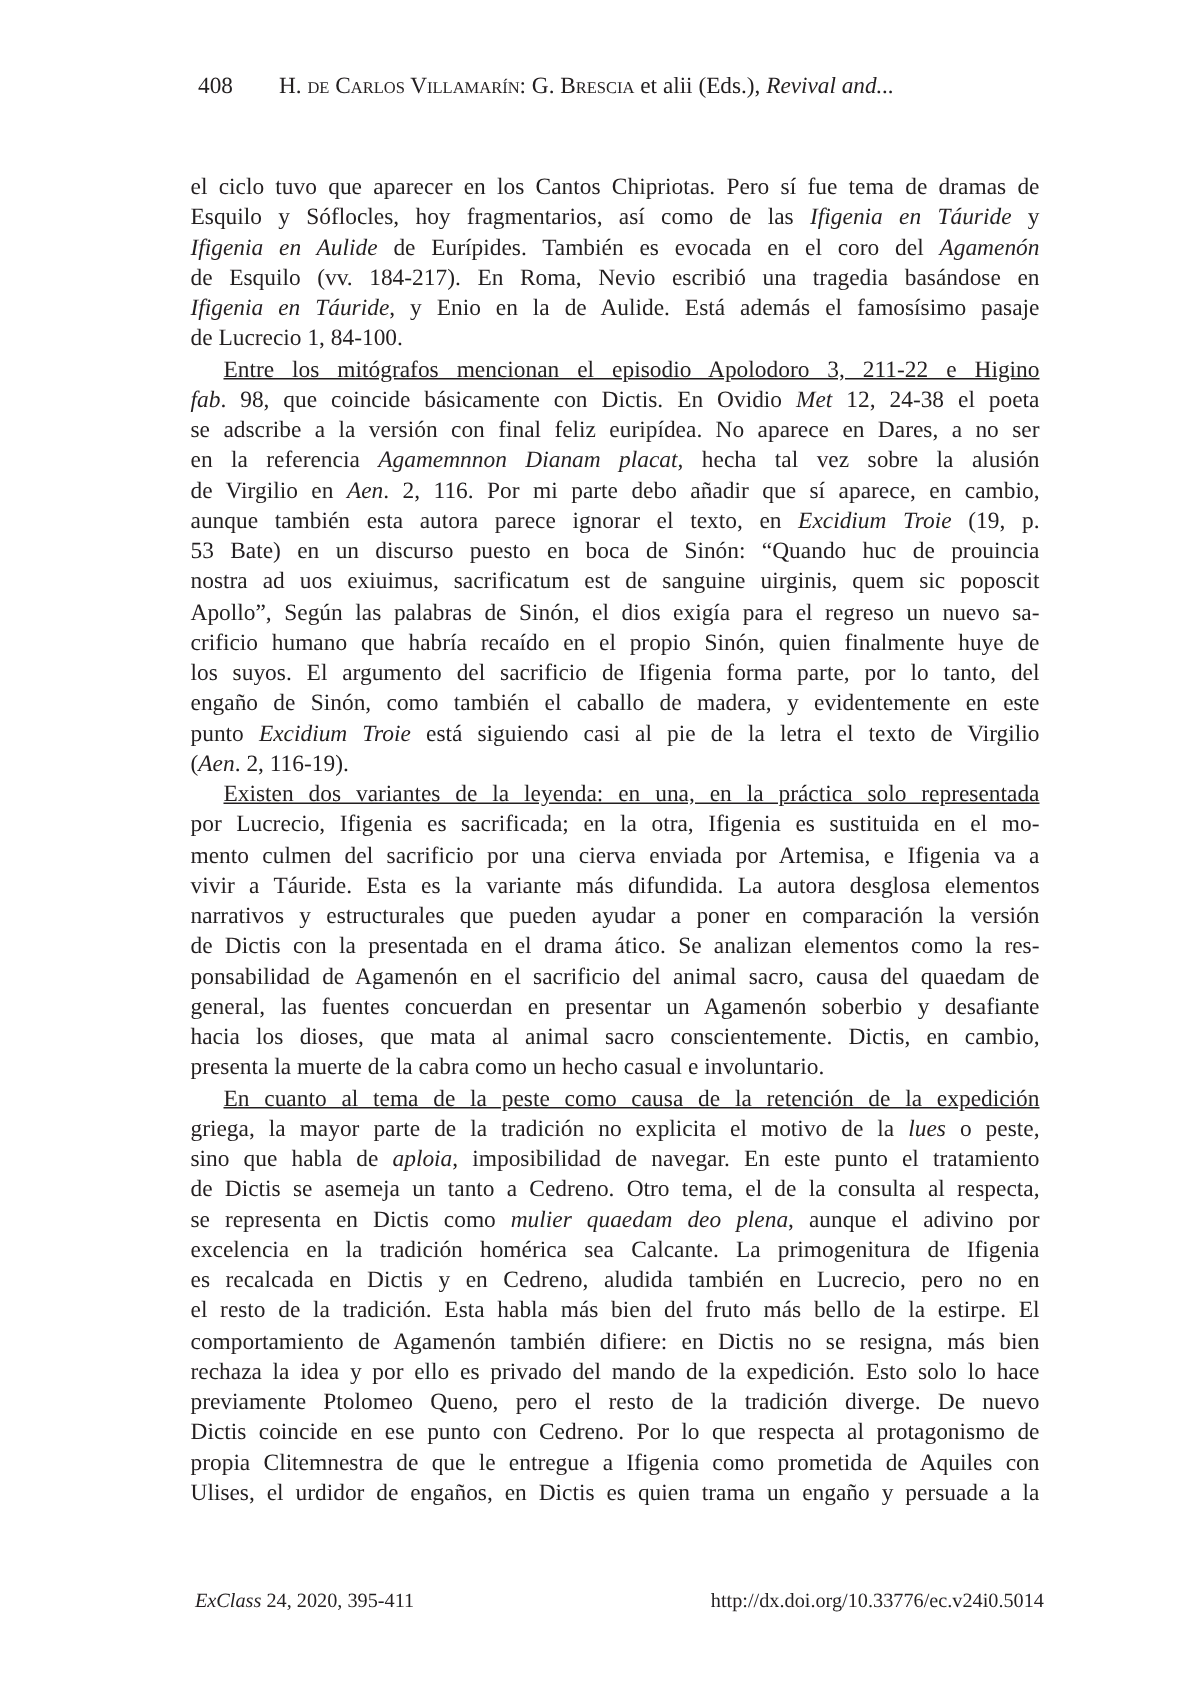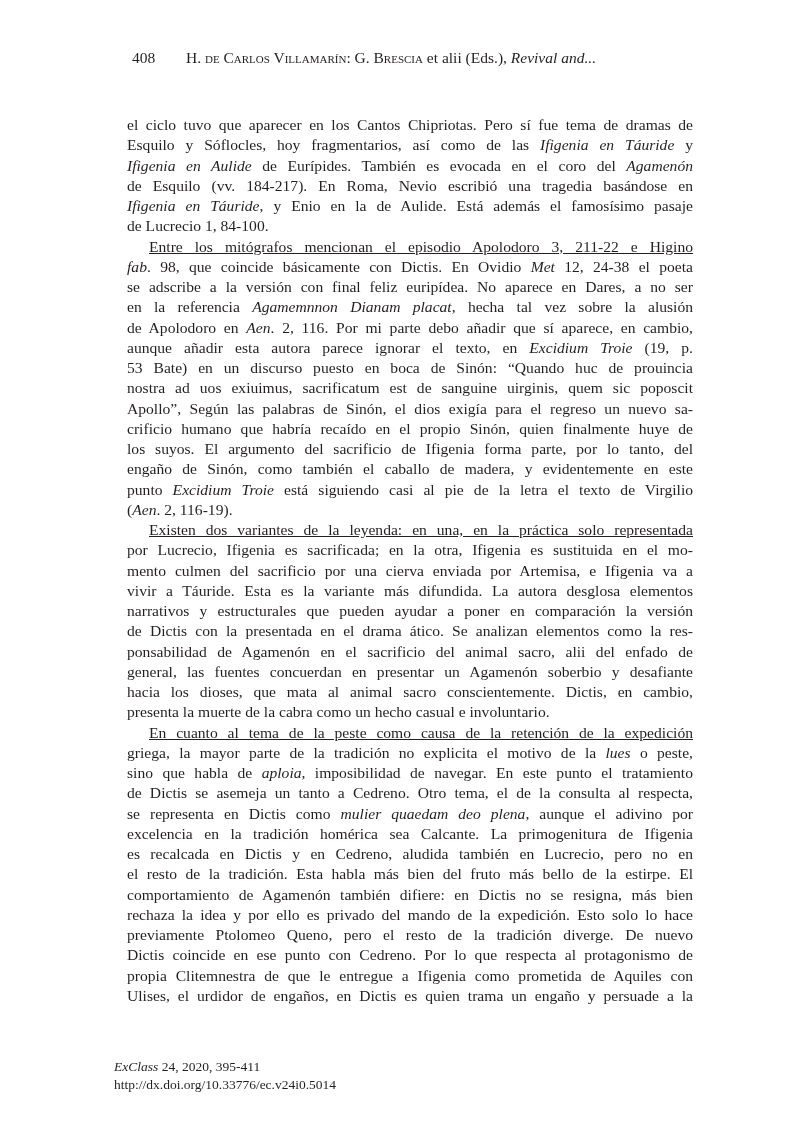--- a/index.html
+++ b/index.html
@@ -16,59 +16,59 @@
   .sc { font-variant: small-caps; }
   .body-text {
     position: absolute; left: 127px; top: 115px; width: 566px;
     font-size: 15.6px; line-height: 20.25px;
   }
   .body-text .line { display: block; text-align: justify; text-align-last: justify; white-space: nowrap; }
   .body-text .line.last { text-align-last: left; }
   .body-text .line.indent { padding-left: 22px; text-decoration: underline; }
   em { font-style: italic; }
   .footer {
-    position: absolute; left: 114px; top: 1058px; width: 566px;
-    font-size: 13.5px; line-height: 18px; display: flex; justify-content: space-between; flex-direction: column;
+    position: absolute; left: 130px; top: 1058px; width: 566px;
+    font-size: 13.5px; line-height: 18px; display: flex; justify-content: space-between;
   }
 </style>
 </head>
 <body>
 
 <div class="running-head">
   <span class="page-no">408</span><span class="sc">H. de Carlos Villamarín</span><span>: </span><span class="sc">G. Brescia</span><span> et alii (Eds.), </span><em>Revival and...</em>
 </div>
 
 <div class="body-text" id="body-text">
     <span class="line"><span>el ciclo tuvo que aparecer en los Cantos Chipriotas. Pero sí fue tema de dramas de</span></span>
     <span class="line"><span>Esquilo y Sóflocles, hoy fragmentarios, así como de las </span><em>Ifigenia en Táuride</em><span> y</span></span>
     <span class="line"><em>Ifigenia en Aulide</em><span> de Eurípides. También es evocada en el coro del </span><em>Agamenón</em></span>
     <span class="line"><span>de Esquilo (vv. 184-217). En Roma, Nevio escribió una tragedia basándose en</span></span>
     <span class="line"><em>Ifigenia en Táuride</em><span>, y Enio en la de Aulide. Está además el famosísimo pasaje</span></span>
     <span class="line last"><span>de Lucrecio 1, 84-100.</span></span>
     <span class="line indent"><span>Entre los mitógrafos mencionan el episodio Apolodoro 3, 211-22 e Higino</span></span>
     <span class="line"><em>fab</em><span>. 98, que coincide básicamente con Dictis. En Ovidio </span><em>Met</em><span> 12, 24-38 el poeta</span></span>
     <span class="line"><span>se adscribe a la versión con final feliz euripídea. No aparece en Dares, a no ser</span></span>
     <span class="line"><span>en la referencia </span><em>Agamemnnon Dianam placat</em><span>, hecha tal vez sobre la alusión</span></span>
-    <span class="line"><span>de Apolodoro en </span><em>Aen</em><span>. 2, 116. Por mi parte debo añadir que sí aparece, en cambio,</span></span>
-    <span class="line"><span>aunque añadir esta autora parece ignorar el texto, en </span><em>Excidium Troie</em><span> (19, p.</span></span>
+    <span class="line"><span>de Virgilio en </span><em>Aen</em><span>. 2, 116. Por mi parte debo añadir que sí aparece, en cambio,</span></span>
+    <span class="line"><span>aunque también esta autora parece ignorar el texto, en </span><em>Excidium Troie</em><span> (19, p.</span></span>
     <span class="line"><span>53 Bate) en un discurso puesto en boca de Sinón: “Quando huc de prouincia</span></span>
     <span class="line"><span>nostra ad uos exiuimus, sacrificatum est de sanguine uirginis, quem sic poposcit</span></span>
     <span class="line"><span>Apollo”, Según las palabras de Sinón, el dios exigía para el regreso un nuevo sa-</span></span>
     <span class="line"><span>crificio humano que habría recaído en el propio Sinón, quien finalmente huye de</span></span>
     <span class="line"><span>los suyos. El argumento del sacrificio de Ifigenia forma parte, por lo tanto, del</span></span>
     <span class="line"><span>engaño de Sinón, como también el caballo de madera, y evidentemente en este</span></span>
     <span class="line"><span>punto </span><em>Excidium Troie</em><span> está siguiendo casi al pie de la letra el texto de Virgilio</span></span>
     <span class="line last"><span>(</span><em>Aen</em><span>. 2, 116-19).</span></span>
     <span class="line indent"><span>Existen dos variantes de la leyenda: en una, en la práctica solo representada</span></span>
     <span class="line"><span>por Lucrecio, Ifigenia es sacrificada; en la otra, Ifigenia es sustituida en el mo-</span></span>
     <span class="line"><span>mento culmen del sacrificio por una cierva enviada por Artemisa, e Ifigenia va a</span></span>
     <span class="line"><span>vivir a Táuride. Esta es la variante más difundida. La autora desglosa elementos</span></span>
     <span class="line"><span>narrativos y estructurales que pueden ayudar a poner en comparación la versión</span></span>
     <span class="line"><span>de Dictis con la presentada en el drama ático. Se analizan elementos como la res-</span></span>
-    <span class="line"><span>ponsabilidad de Agamenón en el sacrificio del animal sacro, alii del enfado de</span></span>
+    <span class="line"><span>ponsabilidad de Agamenón en el sacrificio del animal sacro, causa del quaedam de</span></span>
     <span class="line"><span>general, las fuentes concuerdan en presentar un Agamenón soberbio y desafiante</span></span>
     <span class="line"><span>hacia los dioses, que mata al animal sacro conscientemente. Dictis, en cambio,</span></span>
     <span class="line last"><span>presenta la muerte de la cabra como un hecho casual e involuntario.</span></span>
     <span class="line indent"><span>En cuanto al tema de la peste como causa de la retención de la expedición</span></span>
     <span class="line"><span>griega, la mayor parte de la tradición no explicita el motivo de la </span><em>lues</em><span> o peste,</span></span>
     <span class="line"><span>sino que habla de </span><em>aploia</em><span>, imposibilidad de navegar. En este punto el tratamiento</span></span>
     <span class="line"><span>de Dictis se asemeja un tanto a Cedreno. Otro tema, el de la consulta al respecta,</span></span>
     <span class="line"><span>se representa en Dictis como </span><em>mulier quaedam deo plena</em><span>, aunque el adivino por</span></span>
     <span class="line"><span>excelencia en la tradición homérica sea Calcante. La primogenitura de Ifigenia</span></span>
     <span class="line"><span>es recalcada en Dictis y en Cedreno, aludida también en Lucrecio, pero no en</span></span>

